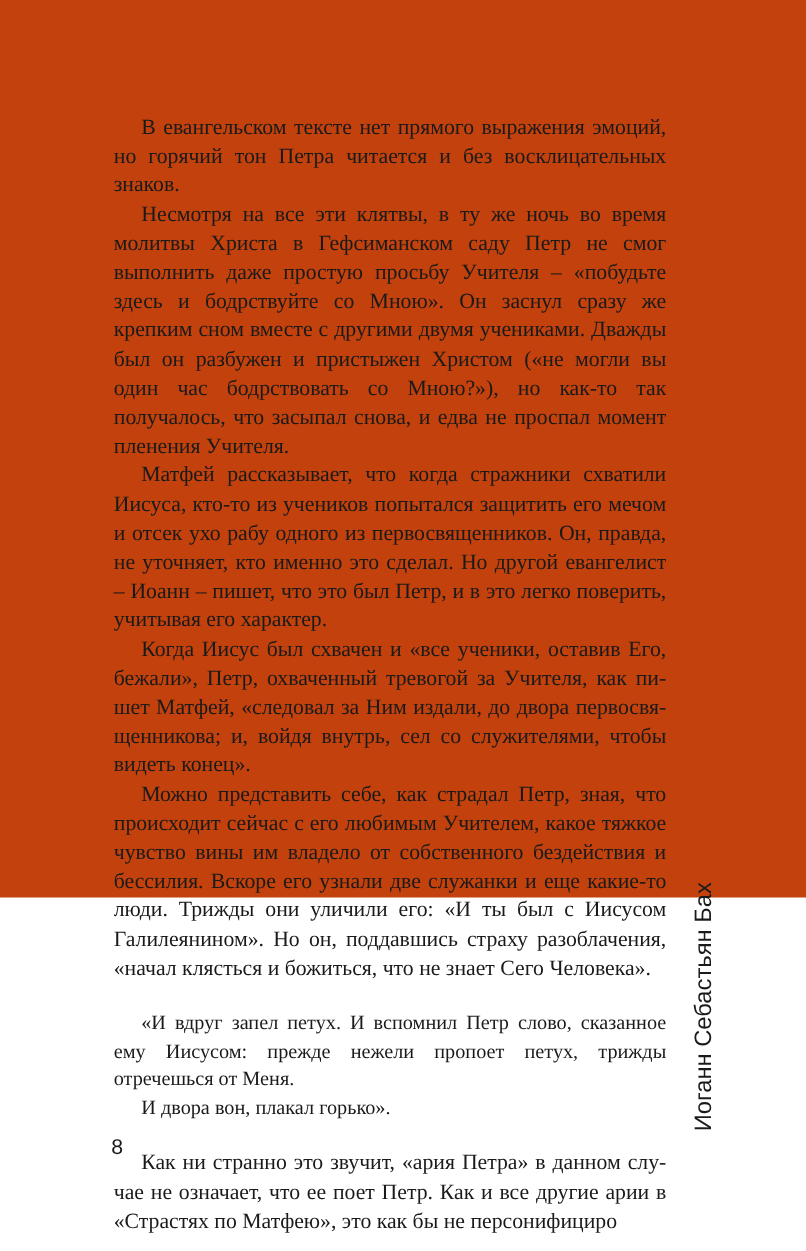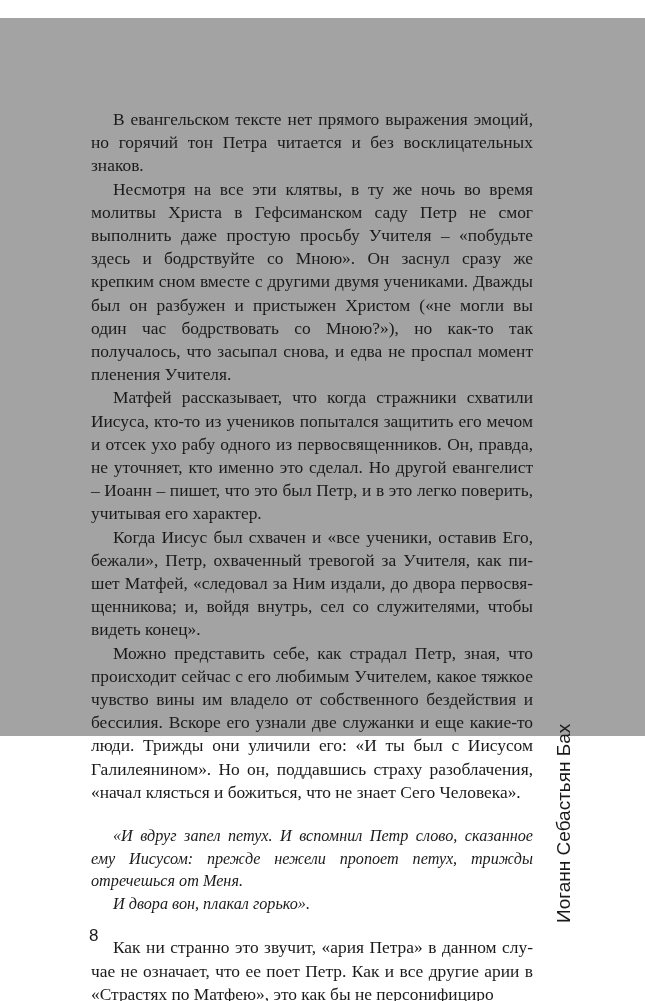--- a/index.html
+++ b/index.html
@@ -12,43 +12,41 @@
       height: 1001px;
       position: relative;
       overflow: hidden;
       color: #1a1a1a;
     }
     .page {
       position: absolute;
       left: 0; top: 0;
       width: 645px;
       height: 718px;
-      background: #a3a3a3;
-      margin-top: 18px;
+      background: #c2410c;
     }
     .text-column {
       position: absolute;
       left: 91px;
       top: 90px;
       width: 442px;
       font-family: "Liberation Serif", "DejaVu Serif", serif;
       font-size: 17.4px;
       line-height: 23.2px;
       text-align: justify;
       hyphens: manual;
     }
     .para {
       margin: 0;
       text-indent: 22px;
       text-align: justify;
       text-align-last: left;
     }
     .quote-block {
       margin: 21px 0 21px 0;
-      font-style: italic;
       font-size: 16.2px;
       line-height: 22.6px;
     }
     .quote-line {
       margin: 0;
       text-indent: 22px;
       text-align: justify;
       text-align-last: left;
     }
     .page-number {

